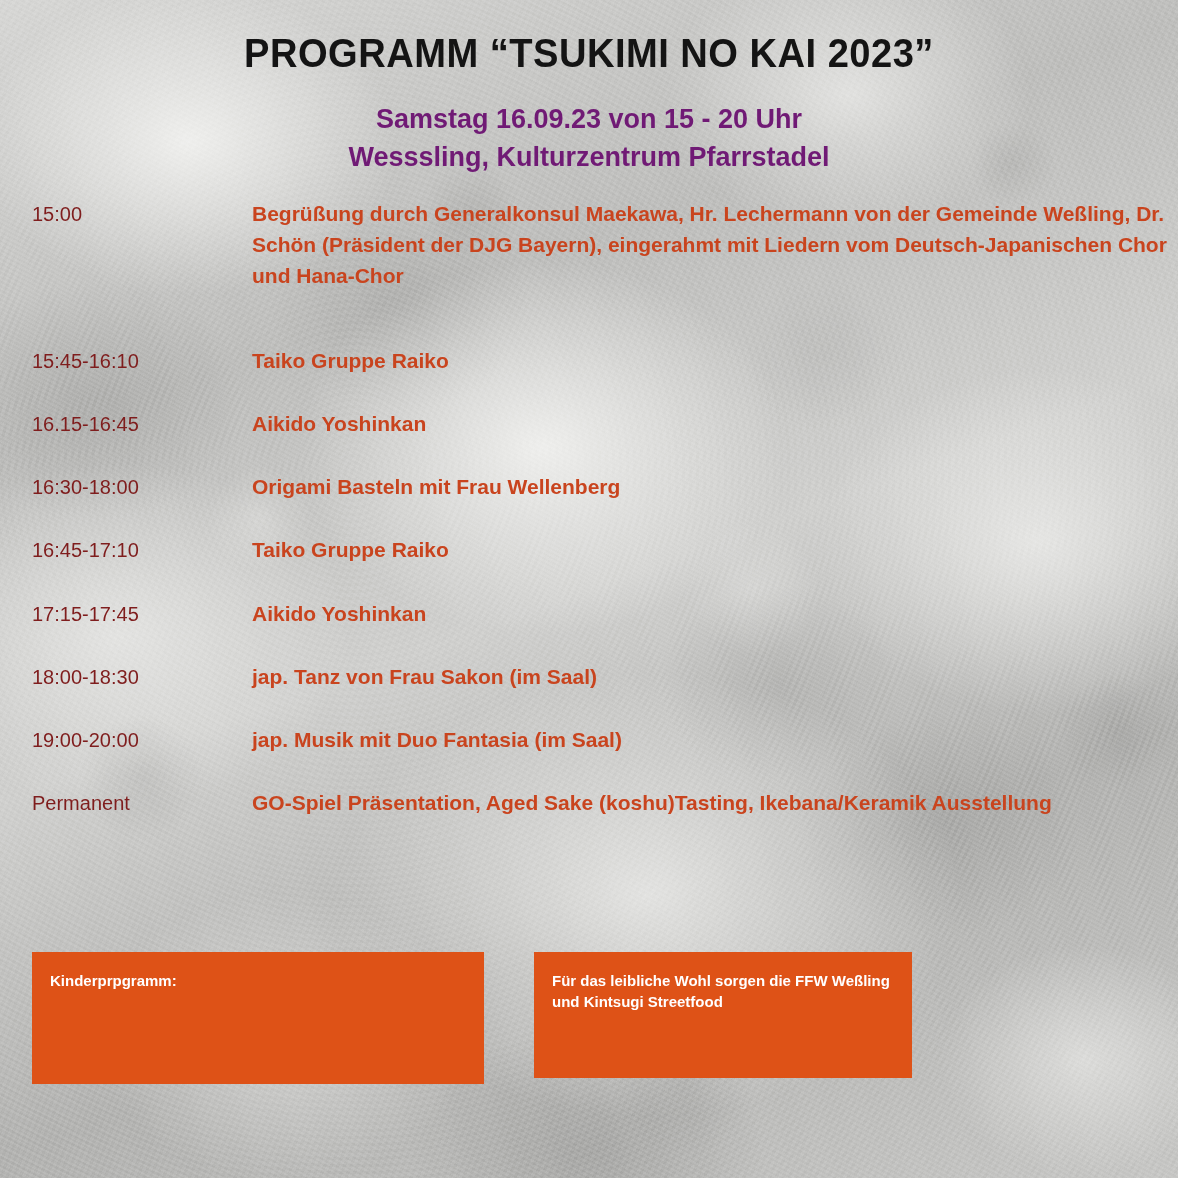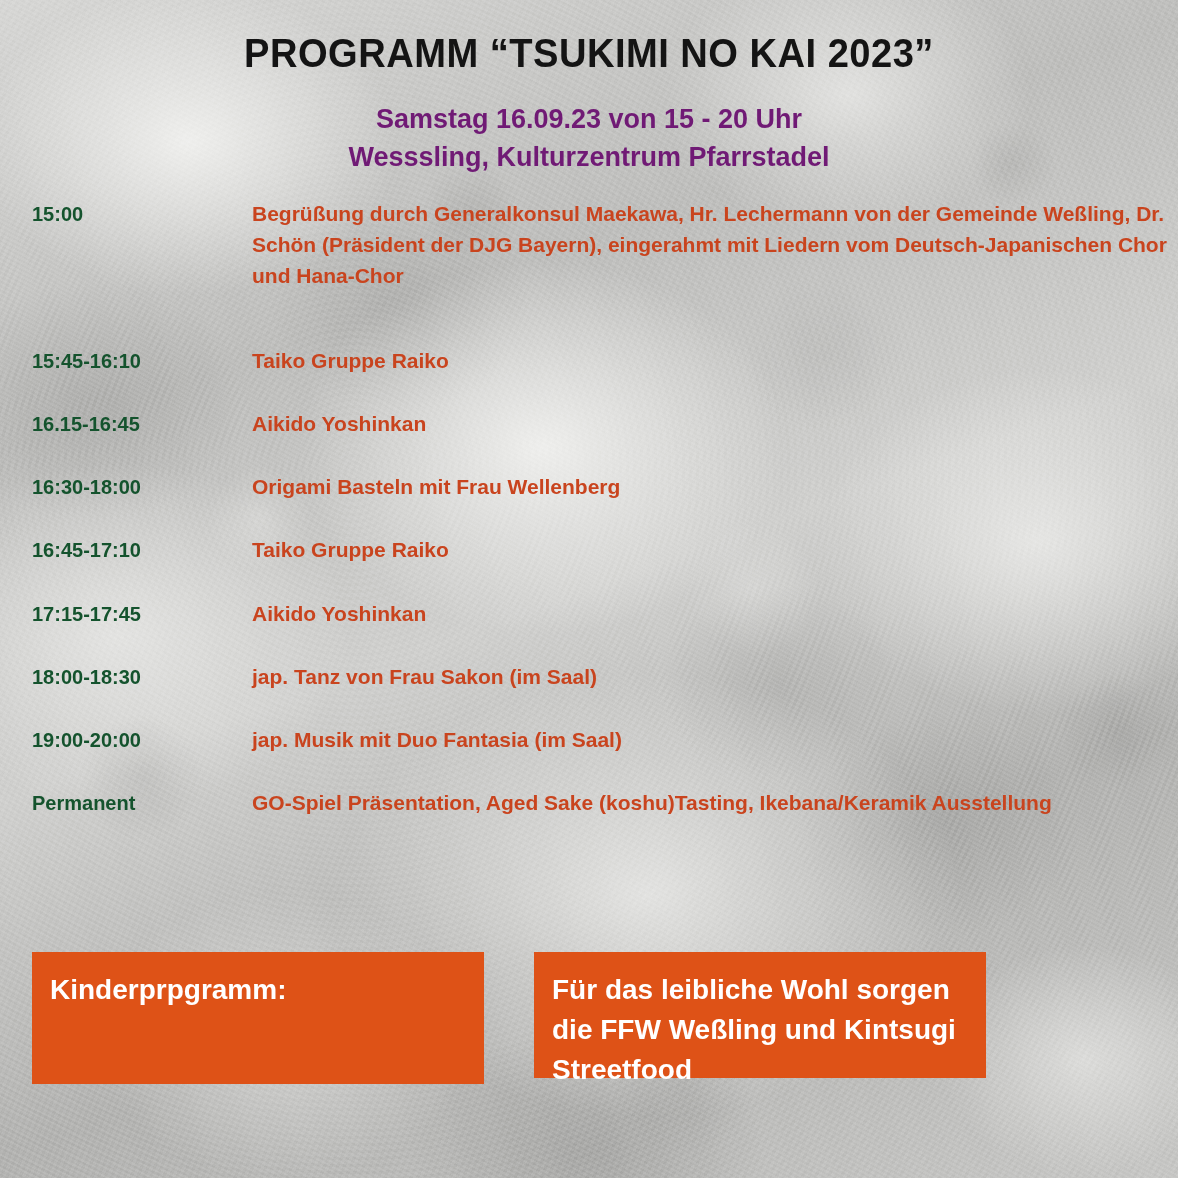--- a/index.html
+++ b/index.html
@@ -108,22 +108,22 @@
   }
   .row {
     display: flex;
     align-items: flex-start;
     margin-bottom: 26px;
   }
   .row .time {
     width: 220px;
     flex: 0 0 220px;
     font-size: 20px;
-    font-weight: bold;
-    color: #14532d;
+    font-weight: normal;
+    color: #7f1d1d;
     line-height: 1.45;
     padding-top: 2px;
   }
   .row .desc {
     flex: 1;
     font-size: 21px;
     font-weight: bold;
     color: #c9441e;
     line-height: 1.48;
   }
@@ -136,35 +136,35 @@
     left: 0;
     width: 1178px;
     height: 140px;
   }
   .box {
     position: absolute;
     background: #de5217;
     color: #ffffff;
     box-sizing: border-box;
     padding: 18px 22px 18px 18px;
-    font-size: 28px;
+    font-size: 15px;
     font-weight: bold;
     line-height: 1.42;
   }
   .box.kids {
     left: 32px;
     top: 0;
     width: 452px;
     height: 132px;
   }
   .box.kids .head { margin-bottom: 22px; }
   .box.food {
     left: 534px;
     top: 0;
-    width: 452px;
+    width: 378px;
     height: 126px;
   }
   .box p { margin: 0; }
 </style>
 </head>
 <body>
 
 <div class="poster">
   <div class="bg"></div>
   <div class="bg-blotch"></div>

